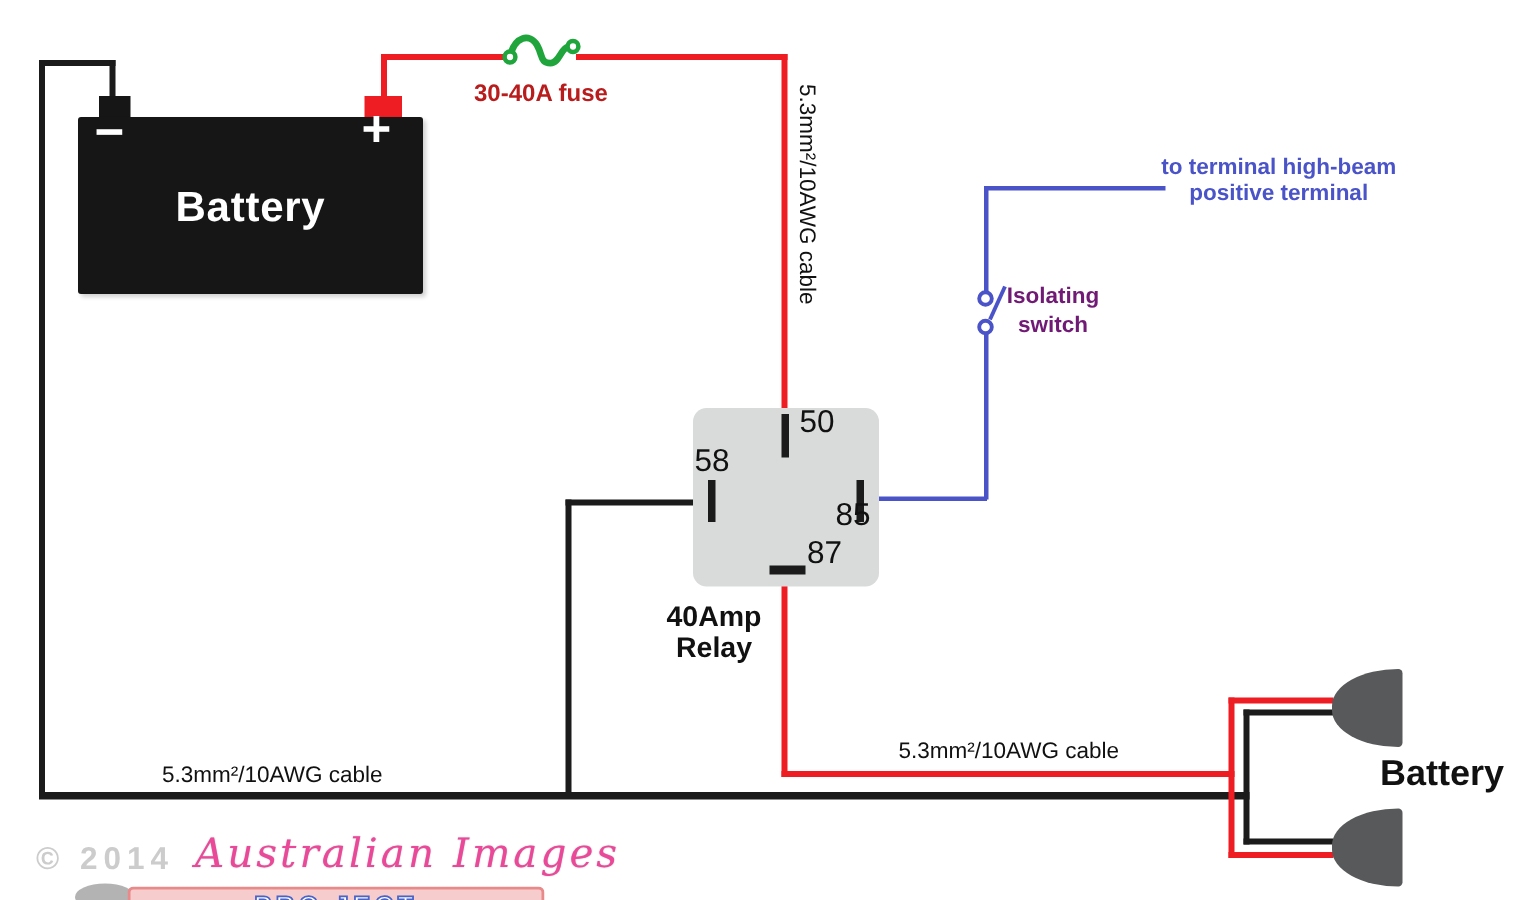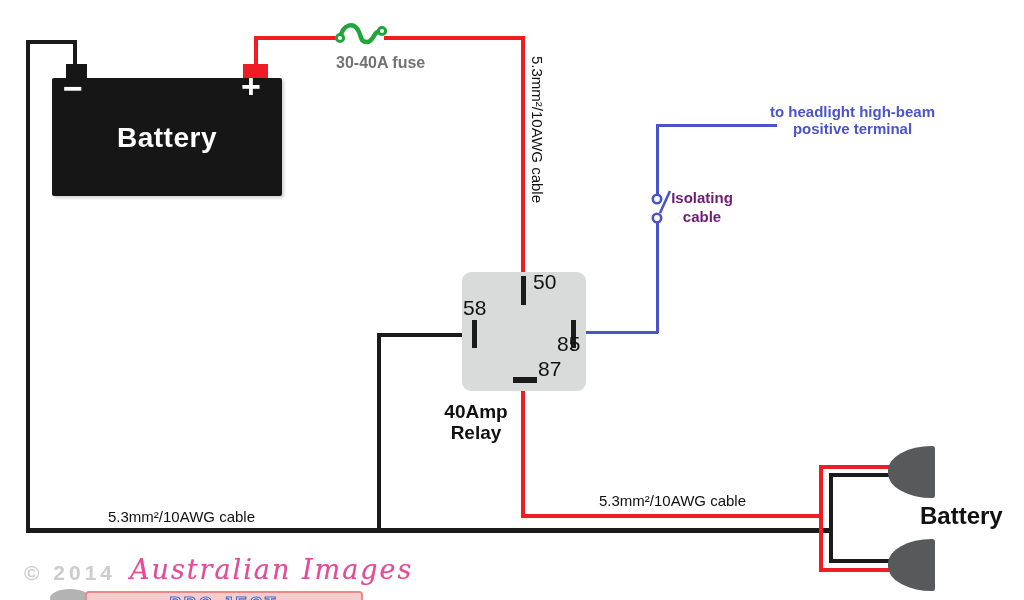--- a/index.html
+++ b/index.html
@@ -18,21 +18,21 @@
   }
   .battery-label{
     position:absolute;left:52px;top:122px;width:230px;text-align:center;
     color:#ffffff;font-size:28px;font-weight:bold;letter-spacing:.5px;
   }
   .terminal-neg{position:absolute;left:66px;top:64px;width:21px;height:15px;background:#161616;}
   .terminal-pos{position:absolute;left:243px;top:64px;width:25px;height:15px;background:#ee1c23;}
   .sign-minus{position:absolute;left:63px;top:71px;color:#fff;font-size:34px;font-weight:bold;line-height:34px;}
   .sign-plus{position:absolute;left:241px;top:69px;color:#fff;font-size:34px;font-weight:bold;line-height:34px;}
   
-  .fuse-label{position:absolute;left:316px;top:54px;color:#737373;font-size:16px;font-weight:bold;margin-left:20px;}
+  .fuse-label{position:absolute;left:316px;top:54px;color:#b91c1c;font-size:16px;font-weight:bold;}
   
   .relay-box{position:absolute;left:462px;top:272px;width:124px;height:119px;background:#d9dbdb;border-radius:9px;}
   .relay-bar{position:absolute;background:#1b1b1b;}
   .bar-30{left:521px;top:276px;width:5px;height:29px;}
   .bar-86{left:472px;top:320px;width:5px;height:28px;}
   .bar-85{left:571px;top:320px;width:5px;height:28px;}
   .bar-87{left:513px;top:377px;width:24px;height:6px;}
   .relay-num{position:absolute;font-size:21px;font-weight:500;color:#111;}
   .num-30{left:533px;top:270px;}
   .num-86{left:463px;top:296px;}
@@ -127,25 +127,25 @@
     <div>Relay</div>
   </div>
 
   <svg style="left:643px;top:186px;" width="42" height="42" viewBox="0 0 42 42">
     <line x1="17" y1="27" x2="27" y2="5" stroke="#4a54c8" stroke-width="2.6"></line>
     <circle cx="14" cy="13" r="4.2" fill="#ffffff" stroke="#4a54c8" stroke-width="2.6"></circle>
     <circle cx="14" cy="32" r="4.2" fill="#ffffff" stroke="#4a54c8" stroke-width="2.6"></circle>
   </svg>
   <div class="switch-label">
     <div>Isolating</div>
-    <div>cable</div>
+    <div>switch</div>
   </div>
 
   <div class="headlight-note">
-    <div>to headlight high-beam</div>
+    <div>to terminal high-beam</div>
     <div>positive terminal</div>
   </div>
 
   <div class="vlabel">5.3mm²/10AWG cable</div>
   <div class="cable-label ground-label">5.3mm²/10AWG cable</div>
   <div class="cable-label lights-cable-label">5.3mm²/10AWG cable</div>
 
   <div class="lamp lamp-top"></div>
   <div class="lamp lamp-bottom"></div>
   <div class="lights-label">Battery</div>

